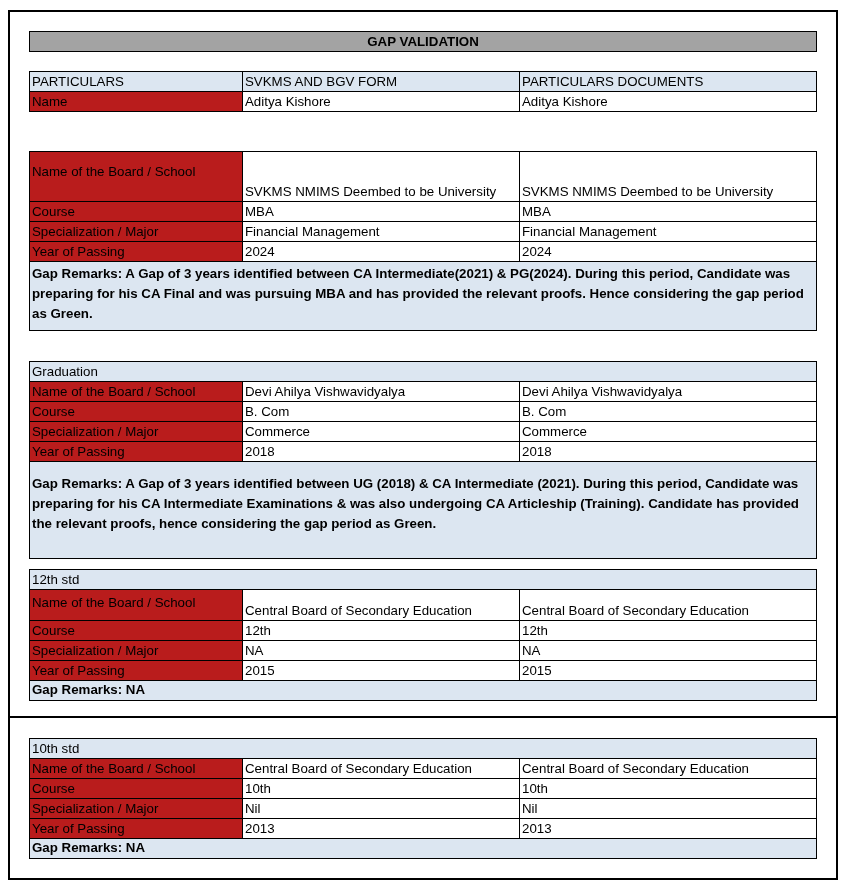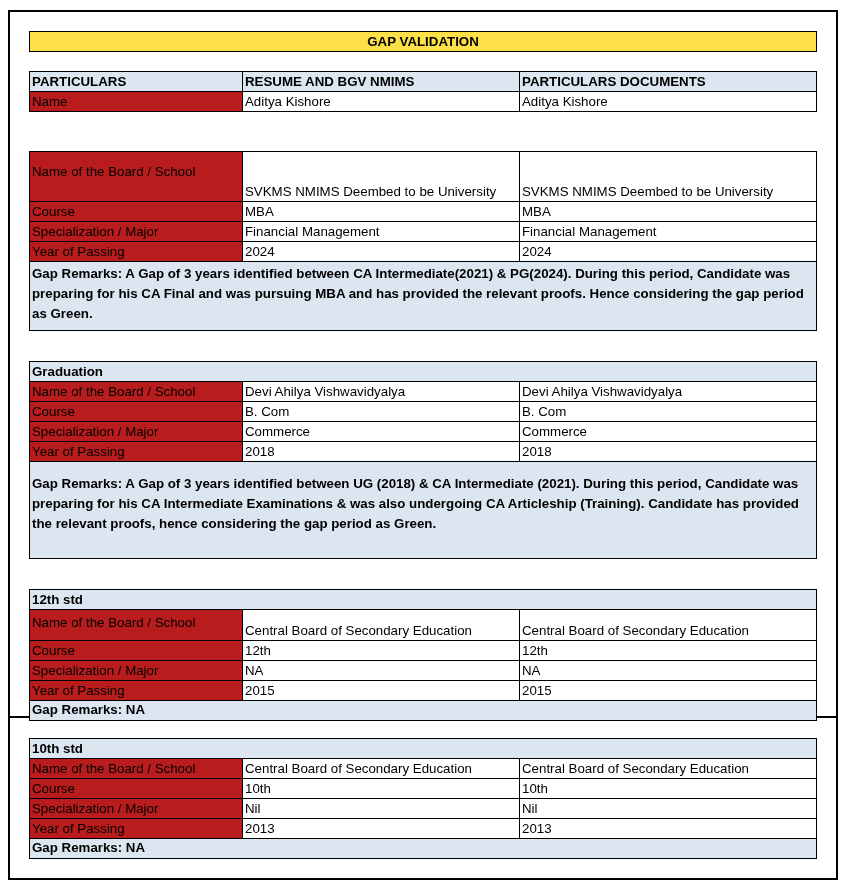--- a/index.html
+++ b/index.html
@@ -11,22 +11,22 @@
   .frame-bot { position:absolute; left:8px; top:716px; width:826px; height:162px;
                border-left:2px solid #000; border-right:2px solid #000; border-bottom:2px solid #000; }
 
   .tbl { position:absolute; left:29px; width:787px; border-collapse:collapse; table-layout:fixed; }
   .tbl td { border:1px solid #000; padding:0 2px; font-size:13.3px; line-height:18px; height:19px;
             white-space:nowrap; overflow:hidden; }
   .tbl col.c1 { width:213px; }
   .tbl col.c2 { width:277px; }
   .tbl col.c3 { width:297px; }
   .lbl { background:#b91c1c; }
-  .hdr { background:#dce6f1; font-weight:bold; }
-  .title-cell { background:#fde047; font-weight:bold; text-align:center; }
+  .hdr { background:#dce6f1; font-weight:normal; }
+  .title-cell { background:#a3a3a3; font-weight:bold; text-align:center; }
   .remarks { background:#dce6f1; font-weight:bold; white-space:normal !important; line-height:20px !important; vertical-align:top; padding-top:2px !important; }
   .tall td { height:39px; vertical-align:bottom; }
   .tall td.lbl { vertical-align:middle; padding-bottom:10px; }
 </style>
 </head>
 <body>
 
 <div class="frame-top"></div>
 <div class="frame-sep"></div>
 <div class="frame-bot"></div>
@@ -46,21 +46,21 @@
 
 <table class="tbl" style="top:71px;">
   <colgroup>
       <col class="c1">
       <col class="c2">
       <col class="c3">
     </colgroup>
   <tbody>
       <tr>
     <td class="hdr">PARTICULARS</td>
-    <td class="hdr">RESUME AND BGV NMIMS</td>
+    <td class="hdr">SVKMS AND BGV FORM</td>
     <td class="hdr">PARTICULARS DOCUMENTS</td>
   </tr>
   <tr>
     <td class="lbl">Name</td>
     <td>Aditya Kishore</td>
     <td>Aditya Kishore</td>
   </tr>
 </tbody>
   </table>
 
@@ -126,21 +126,21 @@
     <td class="lbl">Year of Passing</td>
     <td>2018</td>
     <td>2018</td>
   </tr>
   <tr>
         <td colspan="3" class="remarks" style="height:84px; padding-top:12px !important;">Gap Remarks: A Gap of 3 years identified between UG (2018) &amp; CA Intermediate (2021). During this period, Candidate was preparing for his CA Intermediate Examinations &amp; was also undergoing CA Articleship (Training). Candidate has provided the relevant proofs, hence considering the gap period as Green.</td>
       </tr>
 </tbody>
   </table>
 
-<table class="tbl" style="top:569px;margin-top:20px;">
+<table class="tbl" style="top:569px;">
   <colgroup>
       <col class="c1">
       <col class="c2">
       <col class="c3">
     </colgroup>
   <tbody>
       <tr>
         <td colspan="3" class="hdr">12th std</td>
       </tr>
   <tr class="tall" style="height:26px;">

